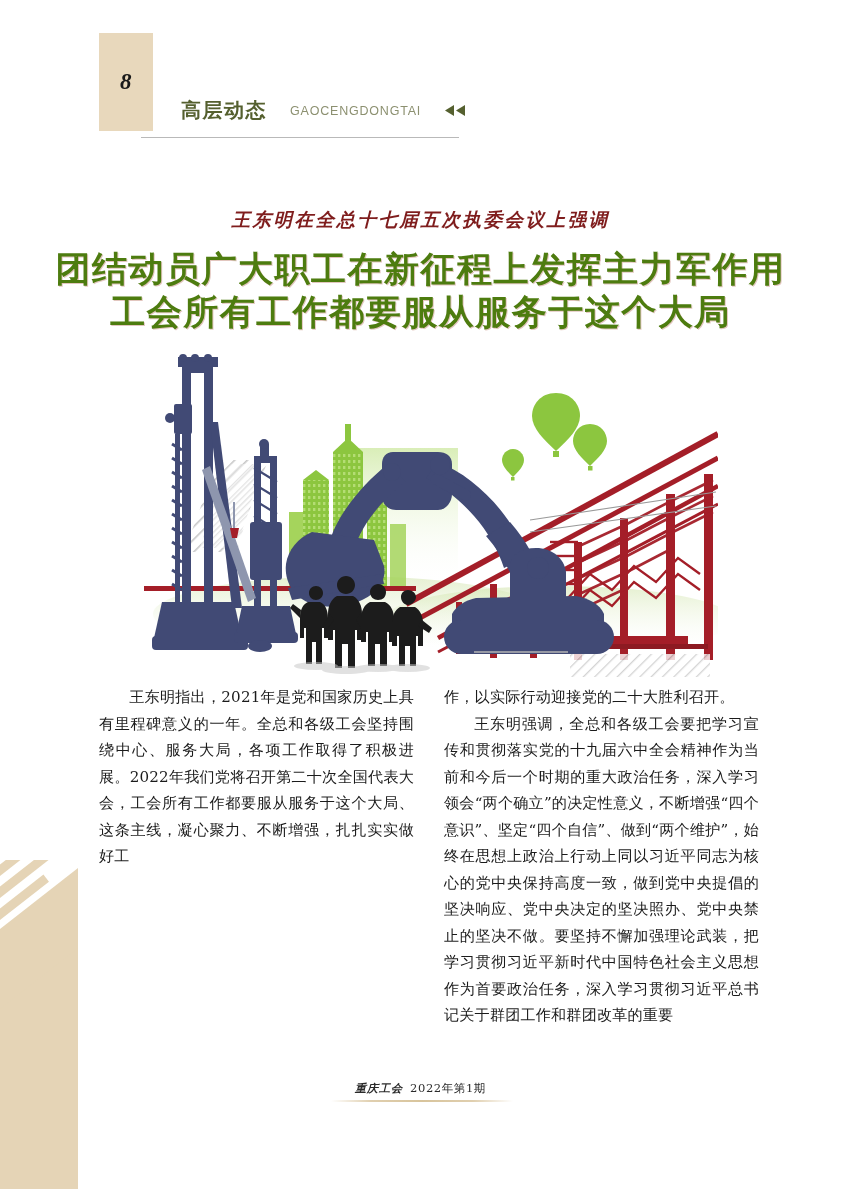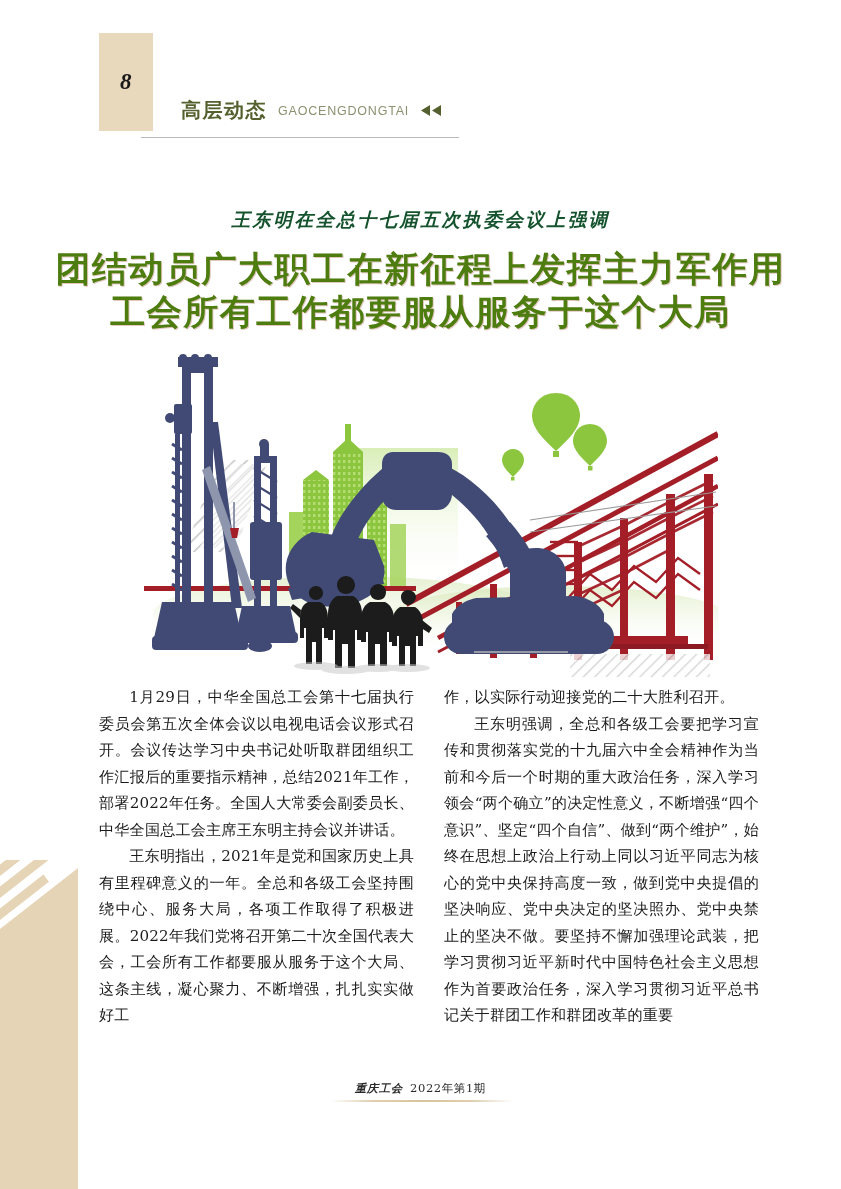--- a/index.html
+++ b/index.html
@@ -87,21 +87,21 @@
     font-size: 23px;
     color: #1a1a1a;
     letter-spacing: 0.5px;
   }
   .section-row {
     position: absolute;
     left: 82px;
     top: 64px;
     display: flex;
     align-items: center;
-    gap: 11px;
+    gap: 23px;
     white-space: nowrap;
     justify-content: center;
   }
   .section-title-cn {
     font-family: "DejaVu Sans", "Liberation Sans", sans-serif;
     font-weight: bold;
     font-size: 20px;
     color: #55602F;
     letter-spacing: 1.5px;
   }
@@ -128,21 +128,21 @@
   .subtitle {
     position: absolute;
     left: 0;
     top: 207px;
     width: 841px;
     text-align: center;
     font-family: "DejaVu Serif", "Liberation Serif", serif;
     font-weight: bold;
     font-style: italic;
     font-size: 18.5px;
-    color: #14532d;
+    color: #7f1d1d;
     letter-spacing: 2.5px;
   }
   .headline {
     position: absolute;
     left: 0;
     width: 841px;
     text-align: center;
     font-family: "DejaVu Sans", "Liberation Sans", sans-serif;
     font-weight: bold;
     font-size: 35px;
@@ -462,21 +462,20 @@
         <ellipse cx="270" cy="316" rx="22" ry="4"></ellipse>
       </g>
 
       <polygon points="432,302 572,302 572,325 432,325" fill="url(#hatch2)" opacity="0.8"></polygon>
       <line x1="336" y1="300" x2="430" y2="300" stroke="#b5b5b5" stroke-width="1.6"></line>
     </svg>
   </div>
 
   <div class="columns">
     <div class="col">
-      <p>1月29日，中华全国总工会第十七届执行委员会第五次全体会议以电视电话会议形式召开。会议传达学习中央书记处听取群团组织工作汇报后的重要指示精神，总结2021年工作，部署2022年任务。全国人大常委会副委员长、中华全国总工会主席王东明主持会议并讲话。</p>
       <p>王东明指出，2021年是党和国家历史上具有里程碑意义的一年。全总和各级工会坚持围绕中心、服务大局，各项工作取得了积极进展。2022年我们党将召开第二十次全国代表大会，工会所有工作都要服从服务于这个大局、这条主线，凝心聚力、不断增强，扎扎实实做好工</p>
     </div>
     <div class="col">
       <p class="cont">作，以实际行动迎接党的二十大胜利召开。</p>
       <p>王东明强调，全总和各级工会要把学习宣传和贯彻落实党的十九届六中全会精神作为当前和今后一个时期的重大政治任务，深入学习领会“两个确立”的决定性意义，不断增强“四个意识”、坚定“四个自信”、做到“两个维护”，始终在思想上政治上行动上同以习近平同志为核心的党中央保持高度一致，做到党中央提倡的坚决响应、党中央决定的坚决照办、党中央禁止的坚决不做。要坚持不懈加强理论武装，把学习贯彻习近平新时代中国特色社会主义思想作为首要政治任务，深入学习贯彻习近平总书记关于群团工作和群团改革的重要</p>
     </div>
   </div>
 
   <div class="footer">
     <span class="footer-inner">

